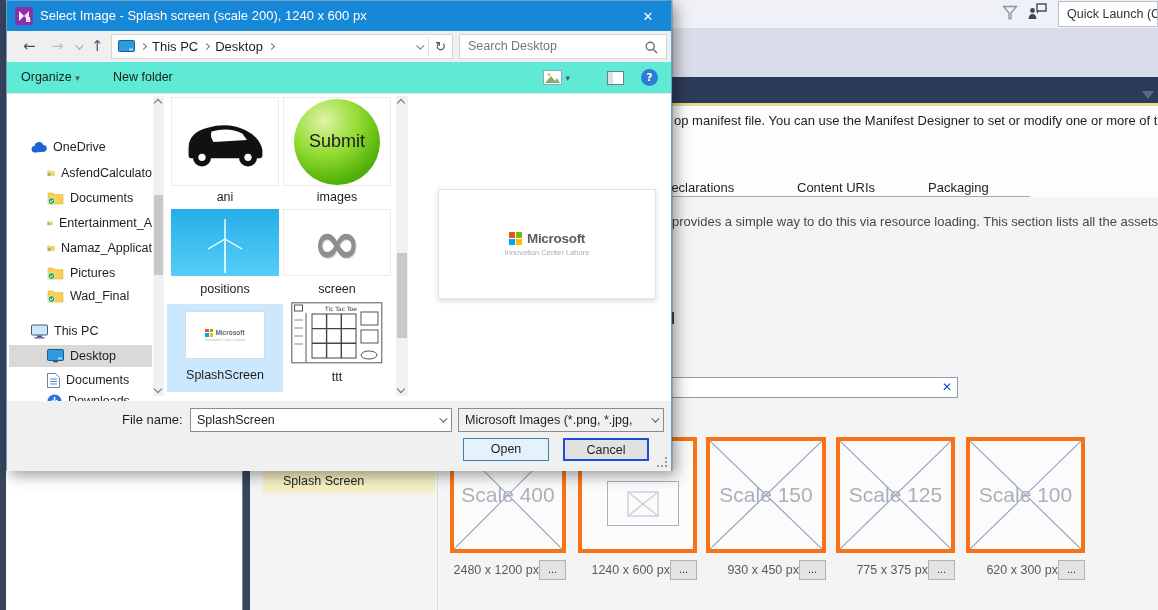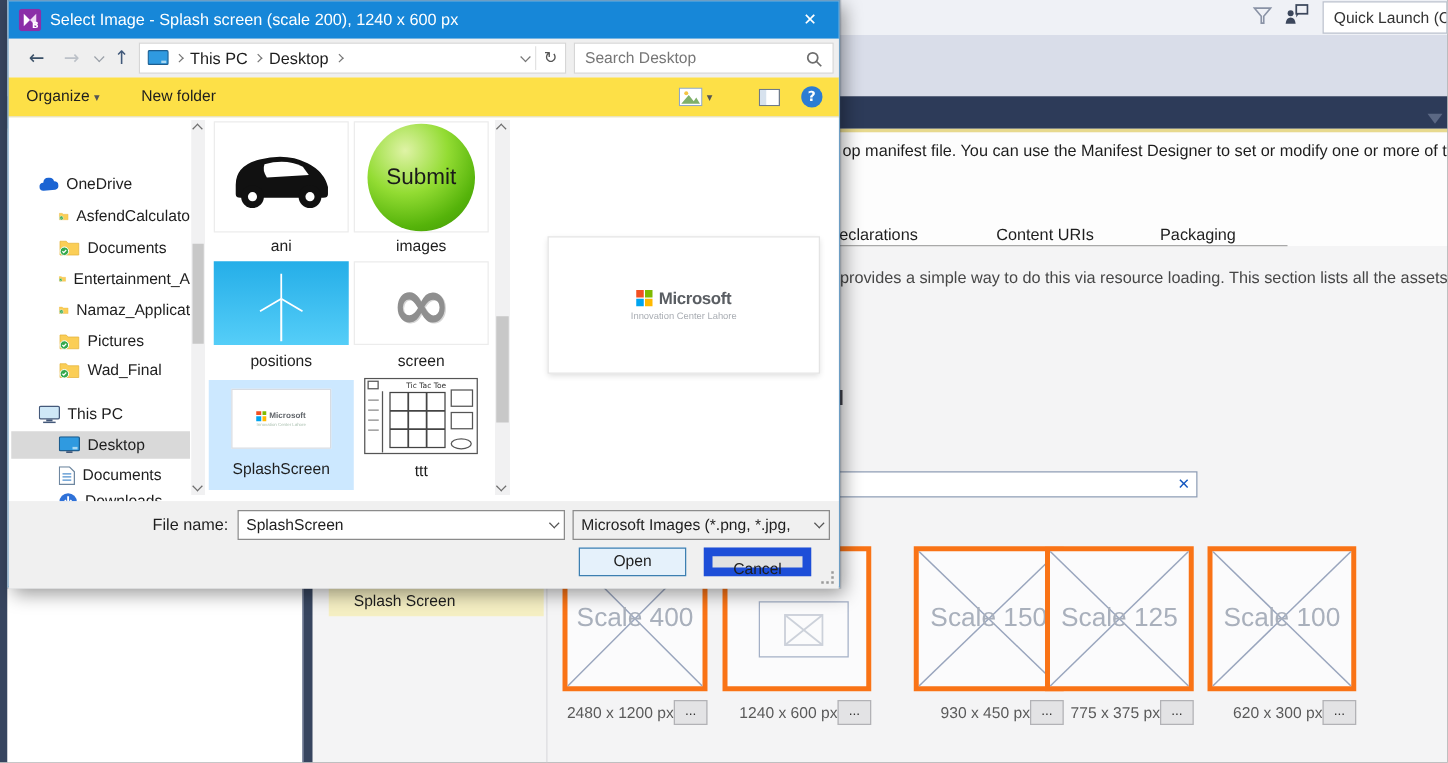--- a/index.html
+++ b/index.html
@@ -55,21 +55,21 @@
   .d-nav { position:absolute; left:0; top:30px; width:100%; height:31px; background:#efefef; }
   .nav-ic { position:absolute; top:3px; font-size:15px; line-height:24px; }
   .crumb { position:absolute; left:104px; top:3px; width:342px; height:25px; background:#fff;
            border:1px solid #d6d6d6; display:flex; align-items:center; padding:0 6px; gap:6px; font-size:13px; color:#1e1e1e; }
   .chevR { width:5px; height:5px; border-right:1.4px solid #777; border-bottom:1.4px solid #777;
            transform:rotate(-45deg); display:inline-block; }
   .chevD { width:6px; height:6px; border-right:1.4px solid #777; border-bottom:1.4px solid #777;
            transform:rotate(45deg) translateY(-2px); display:inline-block; }
   .d-search { position:absolute; left:452px; top:3px; width:208px; height:25px; background:#fff;
               border:1px solid #d6d6d6; line-height:23px; padding-left:8px; font-size:12.5px; color:#767676; }
-  .d-cmd { position:absolute; left:0; top:61px; width:100%; height:32px; background:#fde047;
+  .d-cmd { position:absolute; left:0; top:61px; width:100%; height:32px; background:#5eead4;
            border-bottom:1px solid #e3e4e6; font-size:12.5px; color:#1e1e1e; }
   .d-main { position:absolute; left:0; top:93px; width:100%; height:307px; background:#fff; overflow:hidden; }
   .srow { position:absolute; left:2px; width:143px; height:22px; display:flex; align-items:center;
           gap:6px; font-size:12.5px; color:#1e1e1e; white-space:nowrap; overflow:hidden; }
   .srow.sel { background:#d9d9d9; }
   .sbar { position:absolute; top:2px; height:300px; background:#f1f1f2; }
   .sbar .thumb { position:absolute; left:1px; width:9px; background:#c8c8c8; }
   .sbar .arr { position:absolute; left:2px; width:6px; height:6px; border-right:1.4px solid #6f6f6f; border-bottom:1.4px solid #6f6f6f; }
   .tile-label { position:absolute; text-align:center; font-size:12.5px; color:#1e1e1e; }
   .thumbbox { position:absolute; background:#fff; border:1px solid #ececec; display:flex;
@@ -86,21 +86,21 @@
   .msgrid.small { grid-template-columns:3.5px 3.5px; grid-template-rows:3.5px 3.5px; gap:1px; }
   .msgrid.small i { width:3.5px; height:3.5px; }
   .preview-card { position:absolute; left:431px; top:95px; width:218px; height:110px; background:#fff;
                   border:1px solid #e4e4e4; box-shadow:0 2px 5px rgba(0,0,0,.15);
                   display:flex; flex-direction:column; align-items:center; justify-content:center; }
   .d-bottom { position:absolute; left:0; top:400px; width:100%; height:70px; background:#f0f0f0; font-size:13px; color:#1e1e1e; }
   .combo { position:absolute; height:24px; background:#fff; border:1px solid #8b8b8b; display:flex;
            align-items:center; padding:0 6px; font-size:12.5px; color:#1e1e1e; }
   .btn { position:absolute; width:86px; height:23px; font-size:12.5px; color:#1e1e1e; text-align:center; line-height:21px; }
   .btn.open { background:#e5f1fb; border:1px solid #3c7fb1; }
-  .btn.cancel { background:#e1e1e1; border:7px solid #1d4ed8; }
+  .btn.cancel { background:#e1e1e1; border:2px solid #1d4ed8; }
   .grip { position:absolute; right:4px; bottom:4px; width:9px; height:9px; }
   .grip i { position:absolute; width:2px; height:2px; background:#9a9a9a; }
 </style>
 </head>
 <body>
 
 <div class="screen">
 
   <div>
     <div class="abs vs-top1"></div>
@@ -166,21 +166,21 @@
             <line x1="31" y1="1" x2="1" y2="25" stroke="#ccd1da" stroke-width="1.5"></line>
           </svg>
         </div>
       </div>
       <div class="slabelrow">
         <span class="ssize">1240 x 600 px</span>
         <div class="sbtn">...</div>
       </div>
     </div>
 
-    <div class="abs scale-unit" style="left:731px;width:120px">
+    <div class="abs scale-unit" style="left:706px;width:120px">
       <div class="sbox">
         <svg class="cross" viewBox="0 0 116 116" preserveAspectRatio="none">
           <line x1="0" y1="0" x2="116" y2="116" stroke="#99a5bd" stroke-width="1.3"></line>
           <line x1="116" y1="0" x2="0" y2="116" stroke="#99a5bd" stroke-width="1.3"></line>
         </svg>
         <div class="sname">Scale 150</div>
       </div>
       <div class="slabelrow">
         <span class="ssize">930 x 450 px</span>
         <div class="sbtn">...</div>

